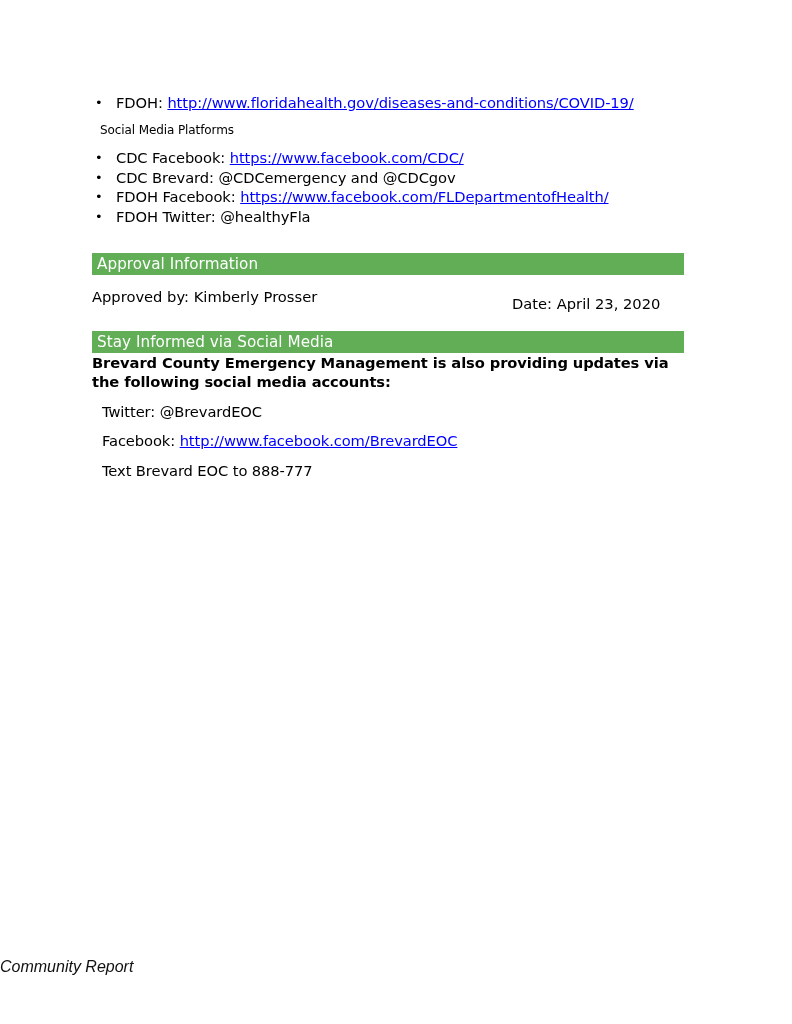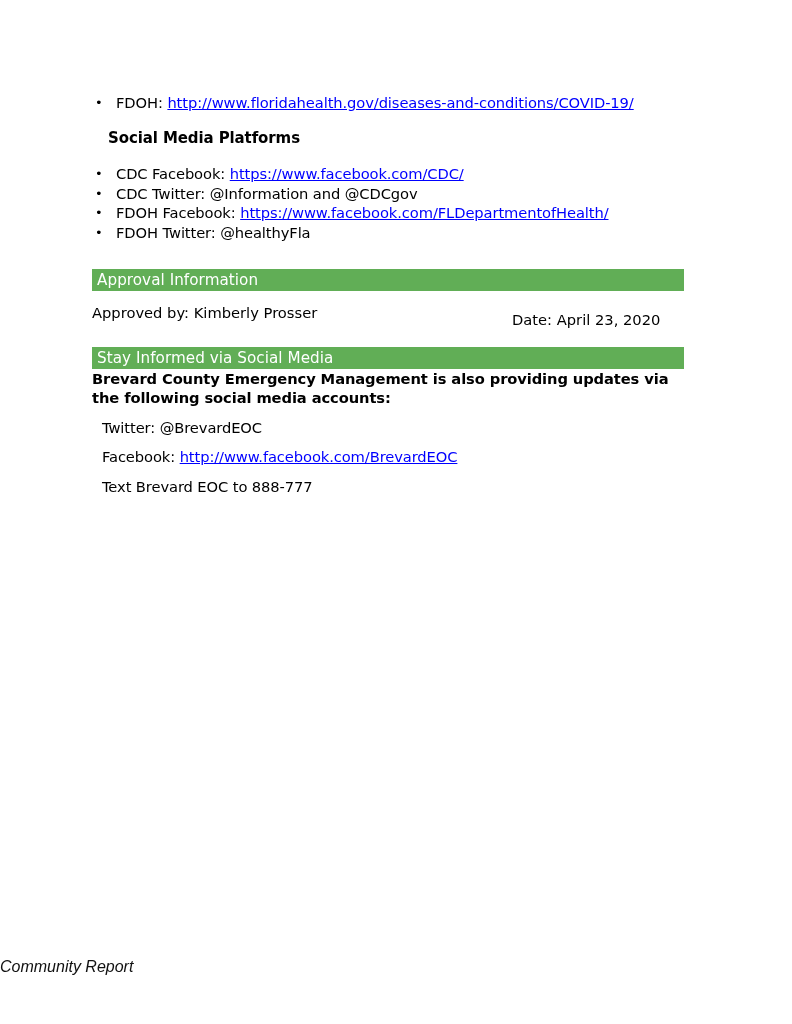--- a/index.html
+++ b/index.html
@@ -50,25 +50,25 @@
   }
   ul.bullets li .bullet-glyph {
     position: absolute;
     left: 3px;
     top: 0;
     font-size: 13px;
     line-height: 19.6px;
   }
 
   .subhead {
-    font-size: 15px;
+    font-size: 12px;
     line-height: 19.6px;
-    font-weight: bold;
+    font-weight: normal;
     letter-spacing: -0.1px;
-    margin: 16px;
+    margin: 8px;
     white-space: nowrap;
   }
 
   a.doclink,
   .doclink {
     color: #0000FF;
     text-decoration: underline;
   }
 
   
@@ -152,21 +152,21 @@
       </li>
     </ul>
 
     <p class="subhead">Social Media Platforms</p>
 
     <ul class="bullets">
       <li>
         <span class="bullet-glyph">•</span><span>CDC Facebook: </span><a class="doclink" href="#">https://www.facebook.com/CDC/</a>
       </li>
       <li>
-        <span class="bullet-glyph">•</span><span>CDC Twitter: @Information and @CDCgov</span>
+        <span class="bullet-glyph">•</span><span>CDC Brevard: @CDCemergency and @CDCgov</span>
       </li>
       <li>
         <span class="bullet-glyph">•</span><span>FDOH Facebook: </span><a class="doclink" href="#">https://www.facebook.com/FLDepartmentofHealth/</a>
       </li>
       <li>
         <span class="bullet-glyph">•</span><span>FDOH Twitter: @healthyFla</span>
       </li>
     </ul>
 
     <div class="spacer-26"></div>

